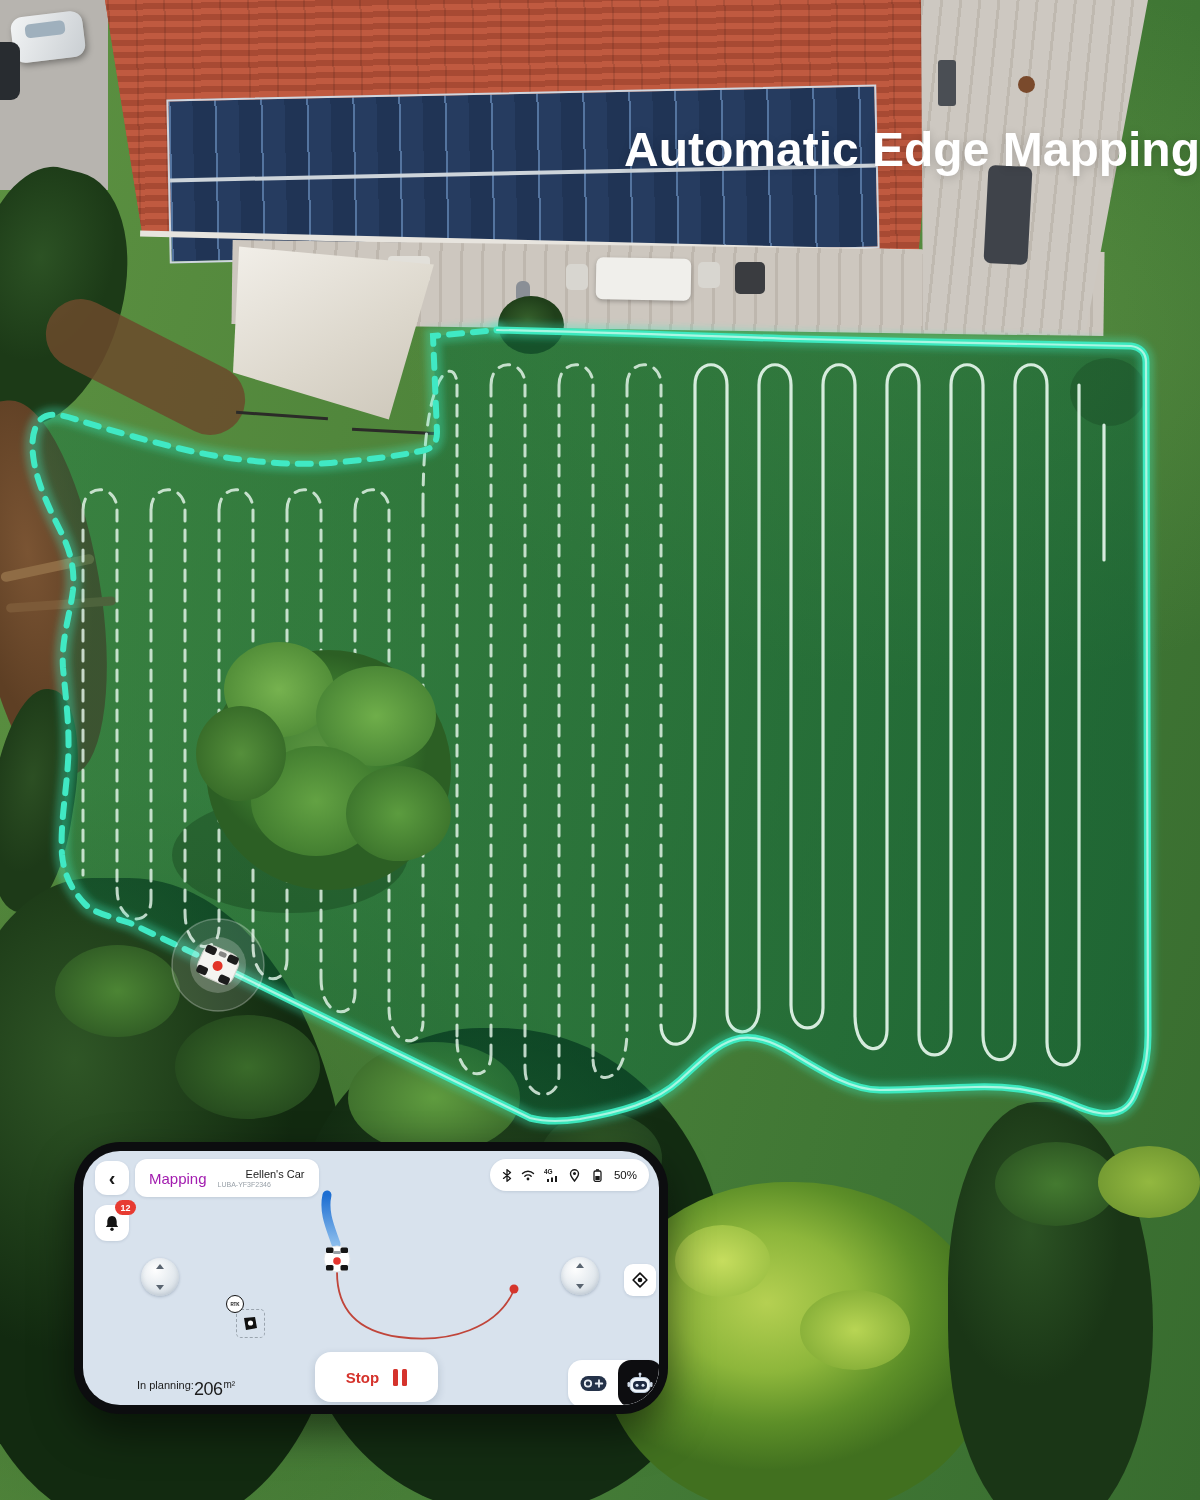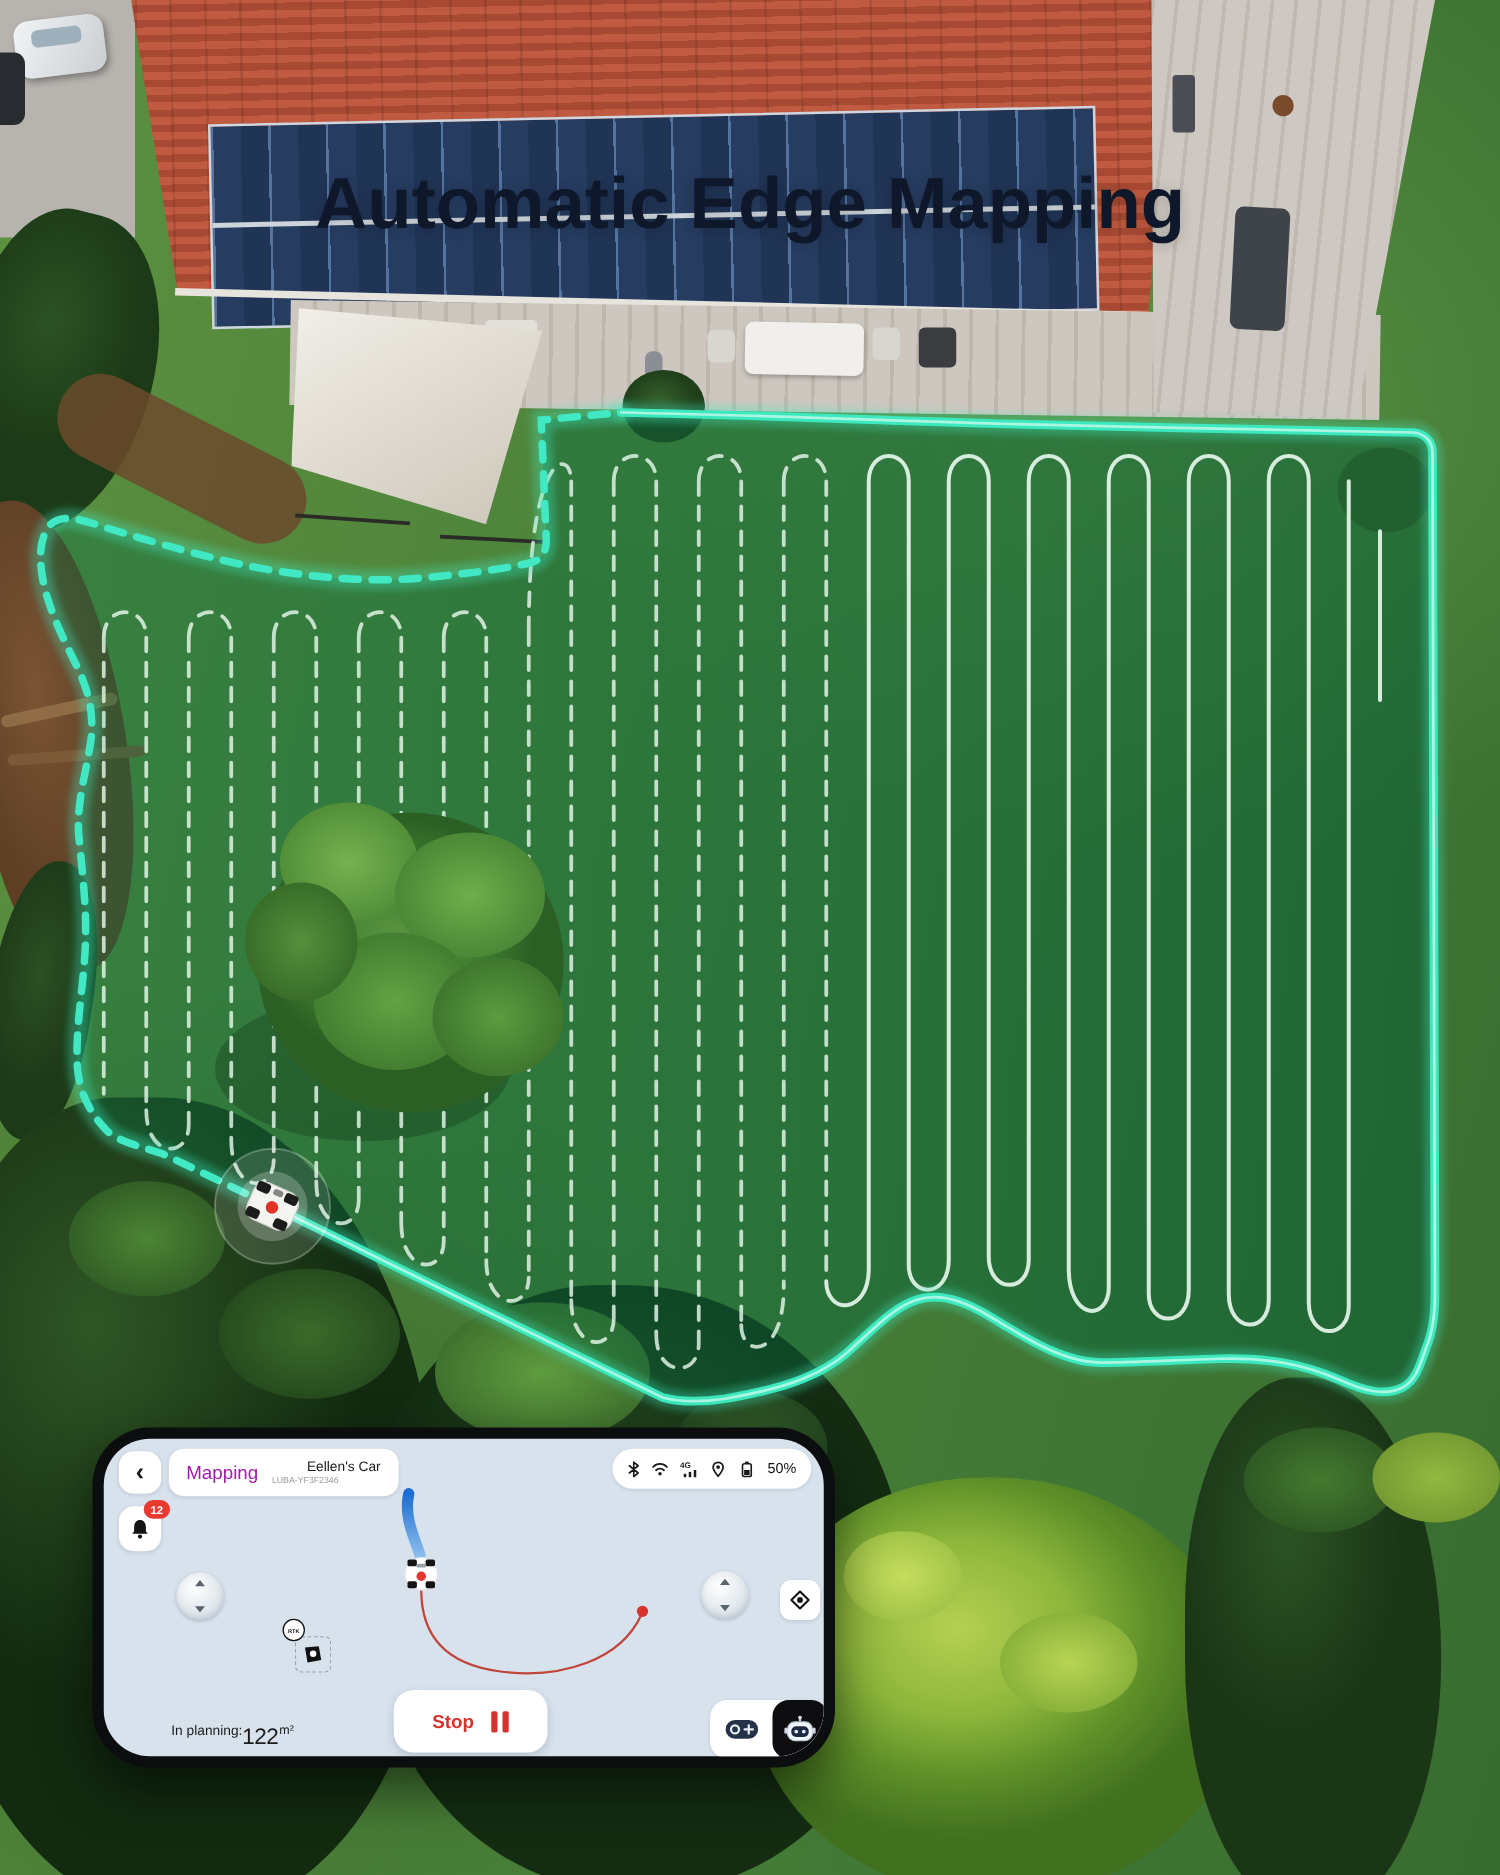--- a/index.html
+++ b/index.html
@@ -96,22 +96,22 @@
   .tree-big{left:196px;top:636px;width:268px;height:272px;}
   .tree-big i{position:absolute;border-radius:50%;}
   .tb-base{left:10px;top:14px;width:245px;height:240px;background:radial-gradient(50% 45% at 45% 42%,#5a9440,#3c7a2e 60%,#2c5f24 90%);}
   .tb1{left:28px;top:6px;width:110px;height:95px;background:radial-gradient(#76b24f,#4e8a36 80%);}
   .tb2{left:120px;top:30px;width:120px;height:100px;background:radial-gradient(#6fae4a,#478334 80%);}
   .tb3{left:55px;top:110px;width:130px;height:110px;background:radial-gradient(#63a243,#3f7a2e 80%);}
   .tb4{left:150px;top:130px;width:105px;height:95px;background:radial-gradient(#5c9c3f,#3a722b 80%);}
   .tb5{left:0px;top:70px;width:90px;height:95px;background:radial-gradient(#558f3b,#356927 80%);}
 
   
-  .title{left:0;top:90px;width:1200px;text-align:center;color:#0f172a;
-         font-size:58px;font-weight:800;letter-spacing:0;
+  .title{left:0;top:90px;width:1200px;text-align:right;color:#ffffff;
+         font-size:48px;font-weight:800;letter-spacing:0;
          text-shadow:0 2px 10px rgba(0,0,0,.18);}
 
   
   .phone{left:74px;top:1142px;width:594px;height:272px;background:#0c0d0f;border-radius:46px;
          padding:0;box-shadow:0 18px 40px rgba(0,0,0,.5);}
   .screen{position:absolute;left:9px;top:9px;width:576px;height:254px;border-radius:37px;
           background:#d8e2ed;overflow:hidden;}
   .map-svg{position:absolute;inset:0;}
   .chip{position:absolute;background:#fff;border-radius:12px;box-shadow:0 1px 3px rgba(20,40,70,.12);}
   .back-btn{left:12px;top:10px;width:34px;height:34px;display:flex;align-items:center;justify-content:center;
@@ -345,21 +345,21 @@
       <div class="rtk">
         <svg width="17" height="17" viewBox="0 0 17 17">
           <path d="M2,3 L13,2 L15,13 L4,15 Z" fill="#111"></path>
           <circle cx="8.5" cy="8" r="2.6" fill="#fff"></circle>
         </svg>
         <span class="rtk-badge">RTK</span>
       </div>
 
       <div class="plan">
         <span class="lb">In planning:</span>
-        <span class="vl">122</span>
+        <span class="vl">206</span>
         <span class="un">m²</span>
       </div>
 
       <div class="chip stop-btn">
         <span class="stop-lbl">Stop</span>
         <span class="pause">
             <i></i>
             <i></i>
           </span>
       </div>

